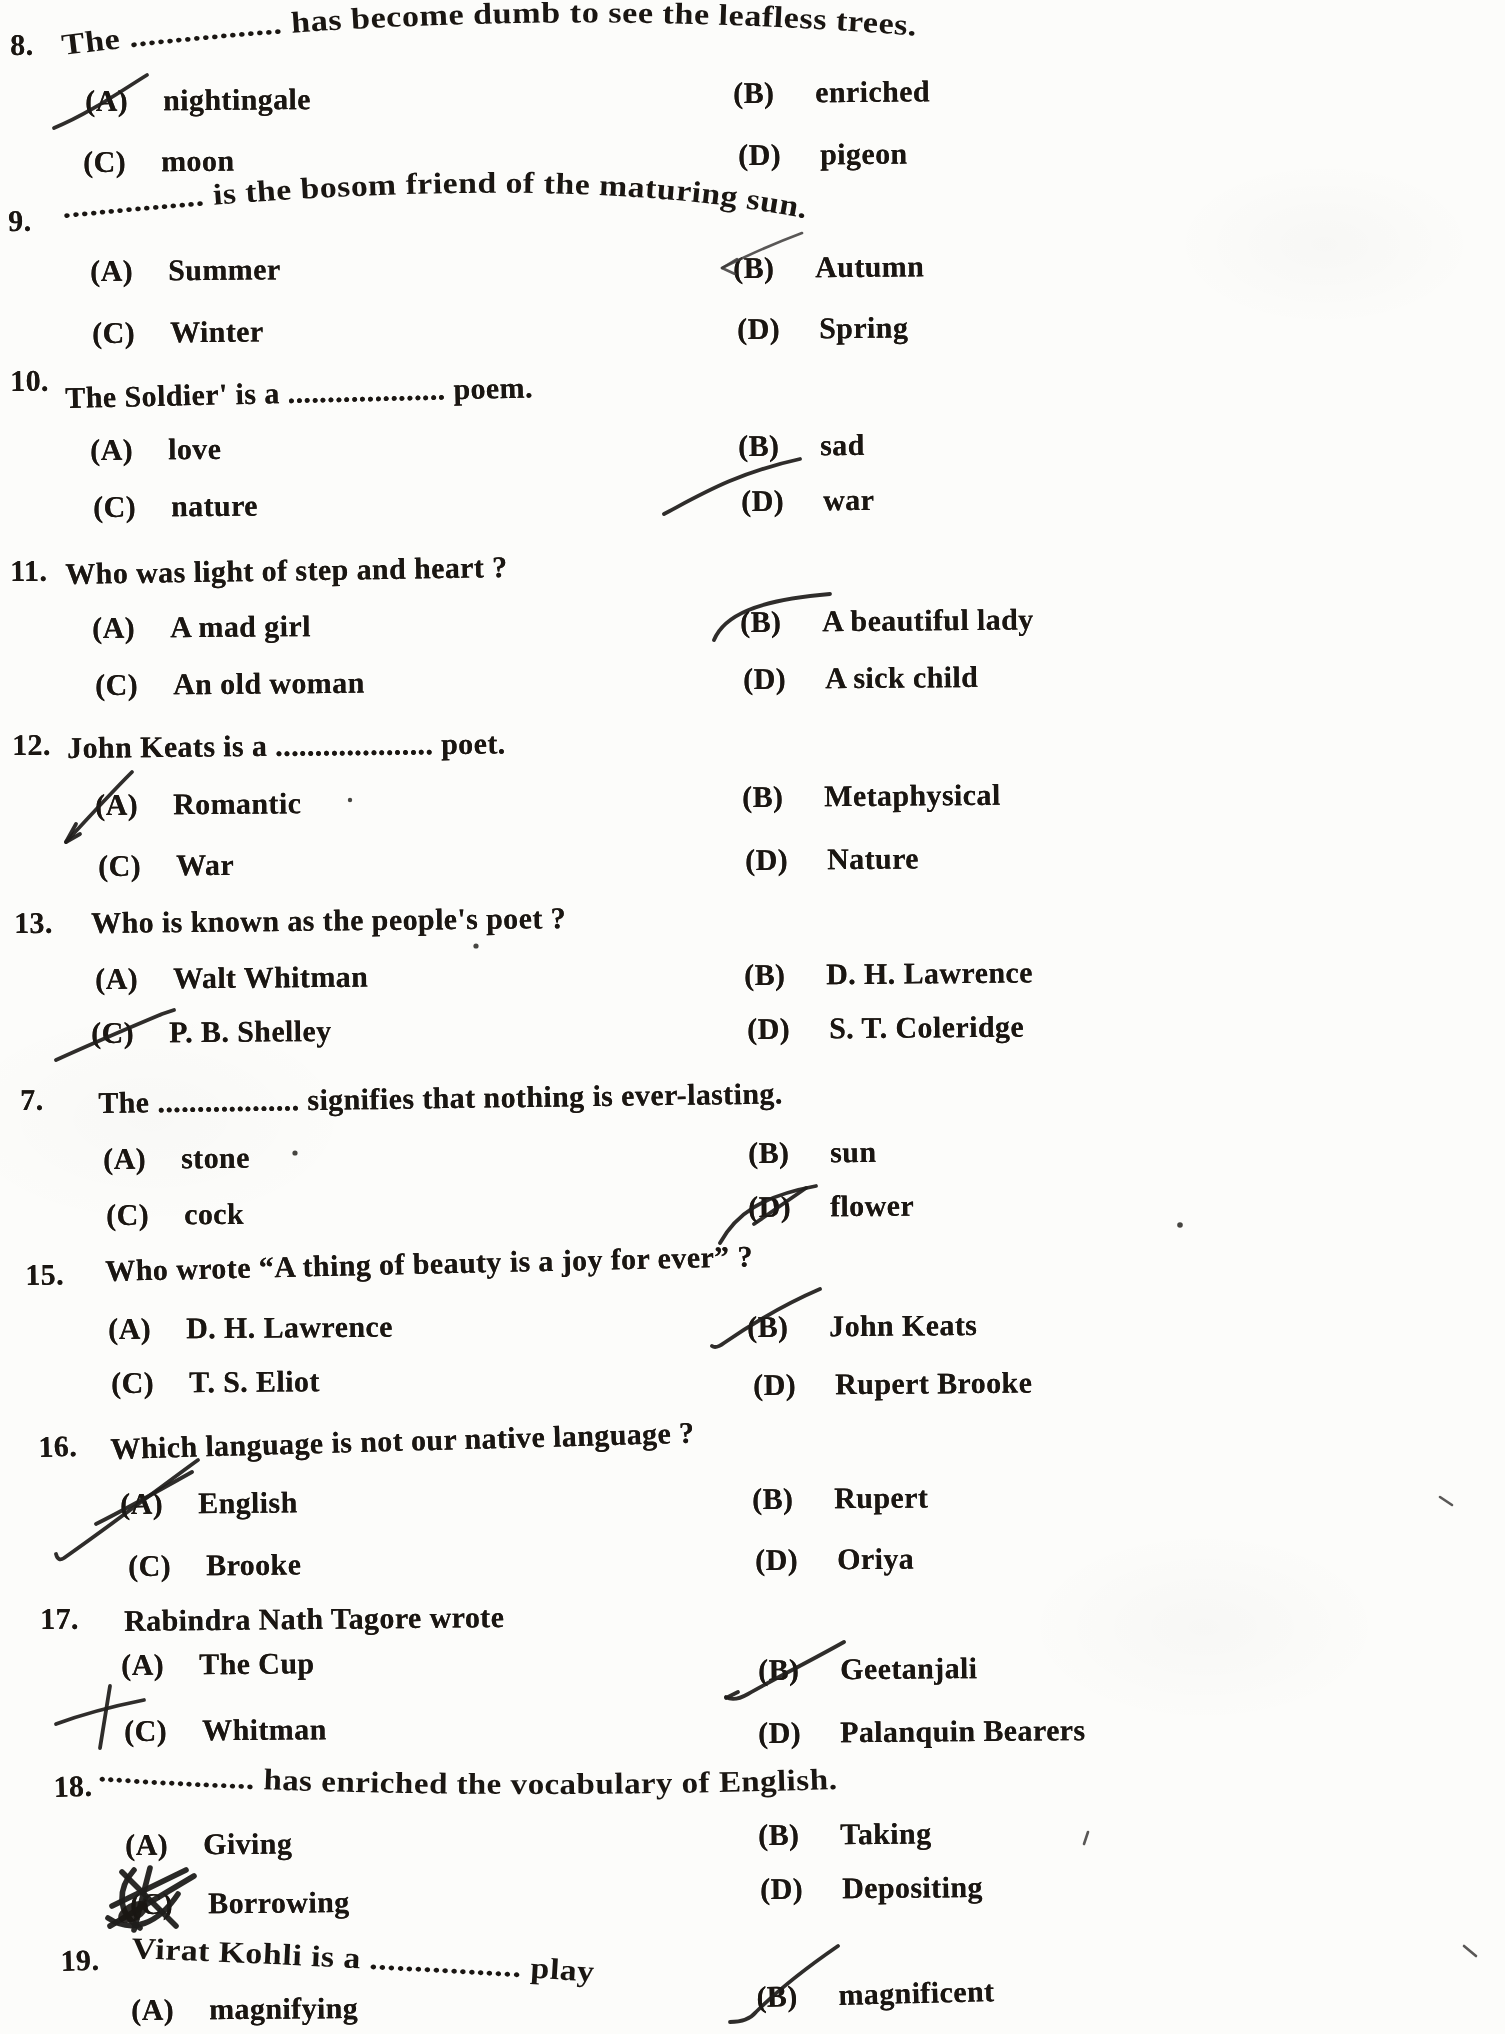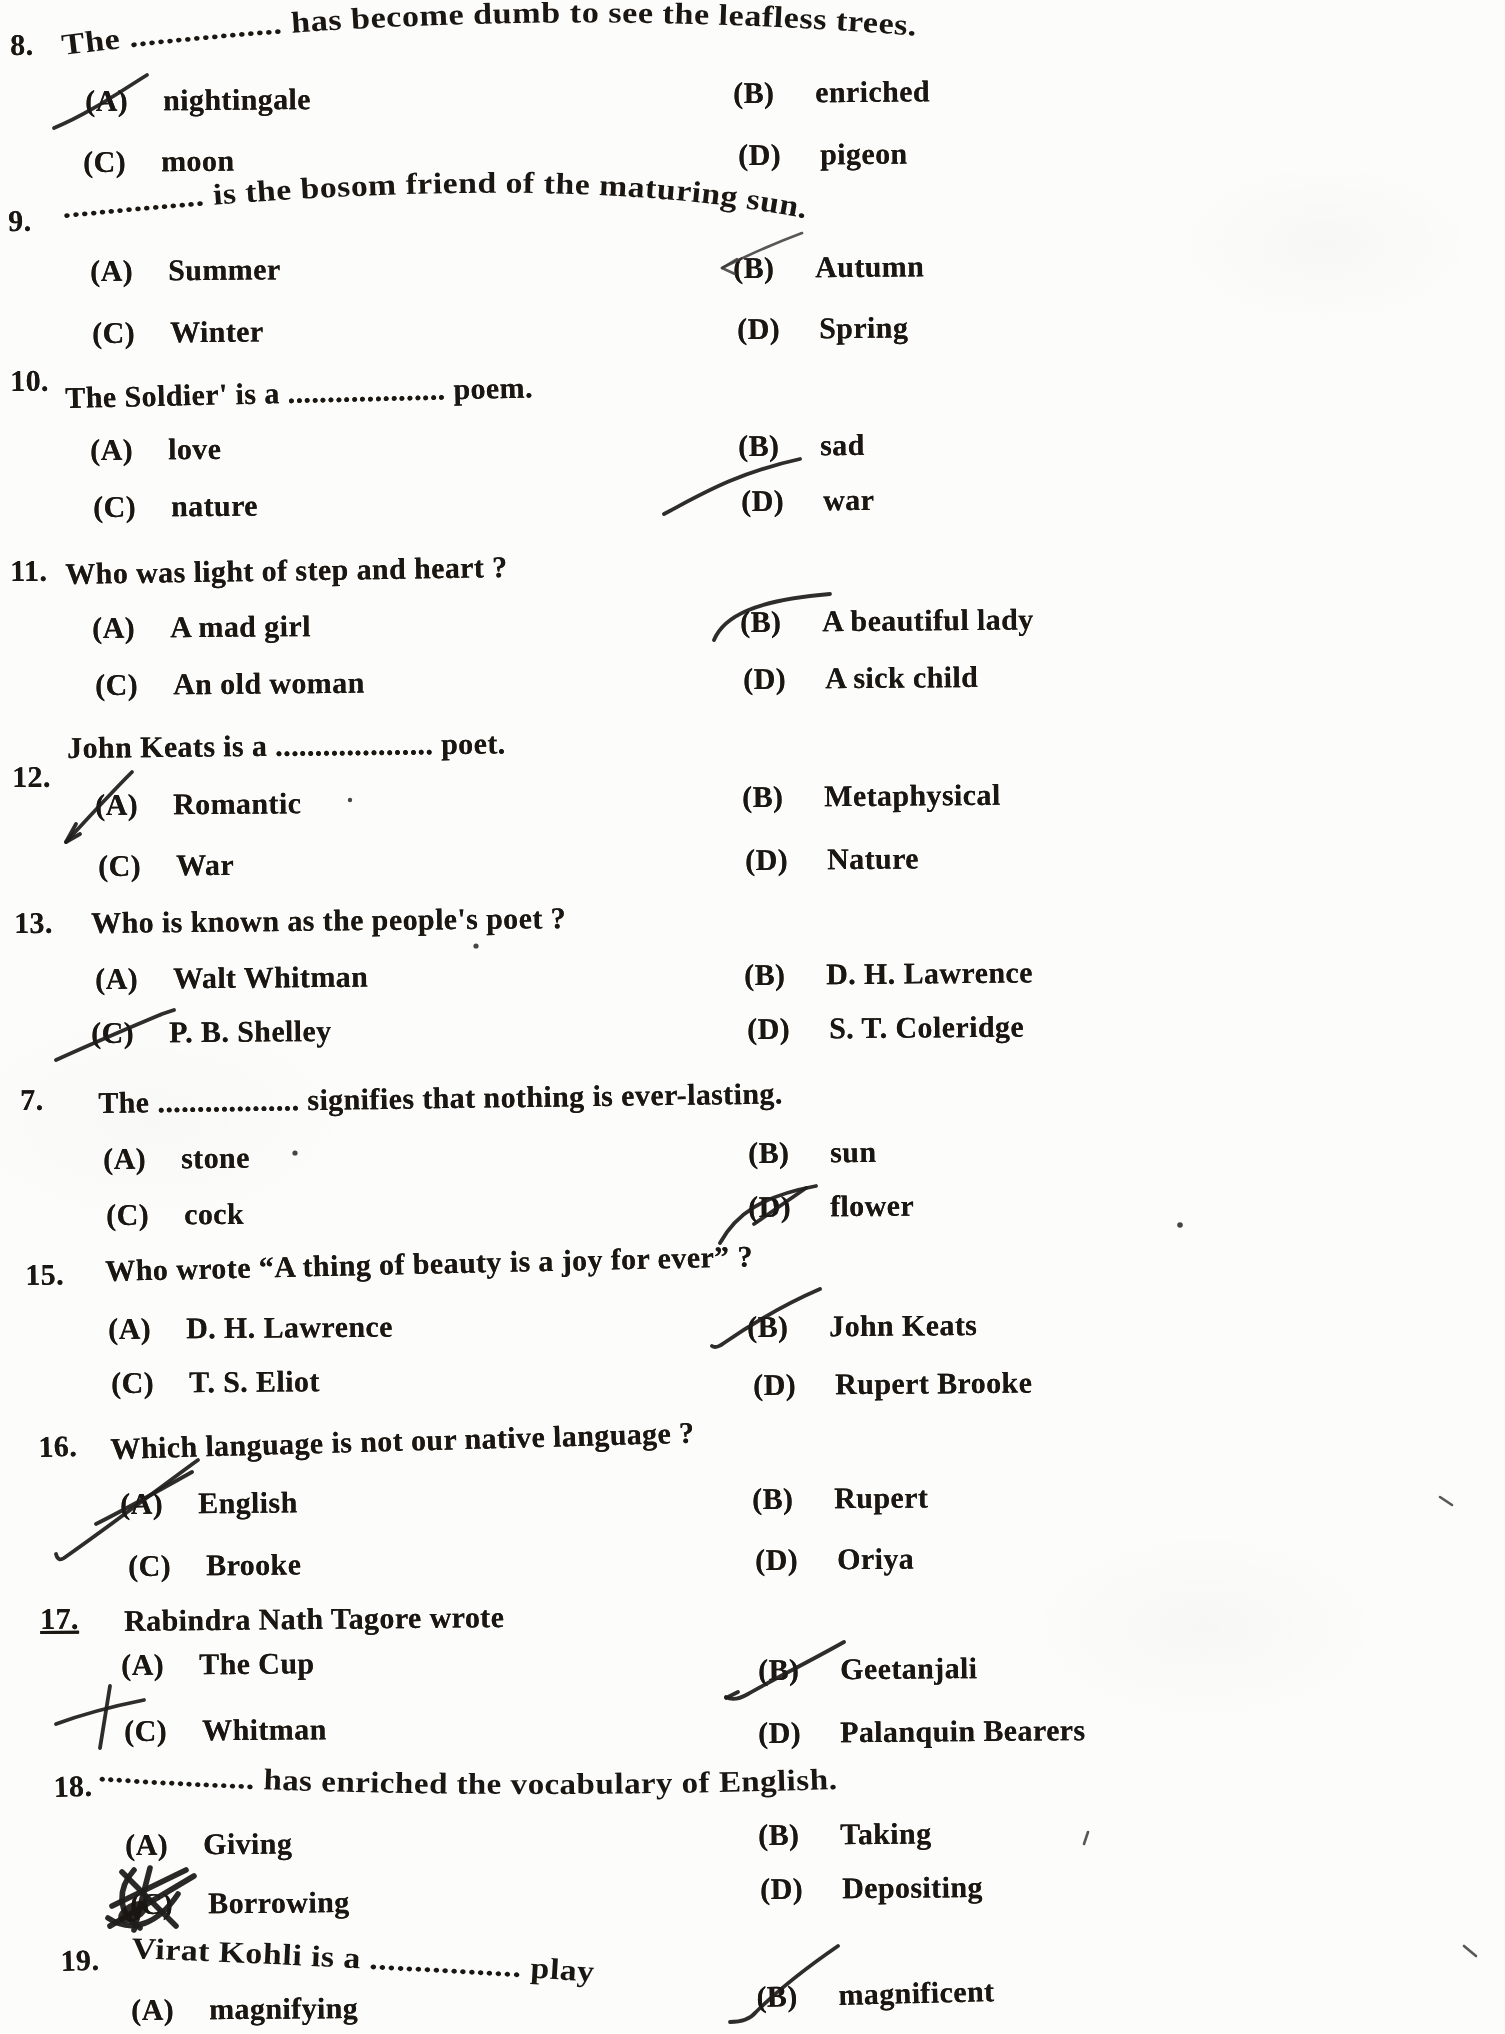--- a/index.html
+++ b/index.html
@@ -76,21 +76,21 @@
       <div class="opt" style="left: 130px; top: 1887px; transform: rotate(-0.5deg);">
         <span class="olabel">(C)</span>
         <span class="otext">Borrowing</span>
       </div>
       <div class="opt rcol" style="left: 760px; top: 1872px; transform: rotate(-0.5deg);">
         <span class="olabel">(D)</span>
         <span class="otext">Depositing</span>
       </div>
     </div>
     <div class="q">
-      <div class="qnum" style="left: 40px; top: 1602px; transform: rotate(-0.5deg); text-decoration: underline;">17.</div>
+      <div class="qnum" style="left: 40px; top: 1602px; transform: rotate(-0.5deg);">17.</div>
       <div class="qtext" style="left: 124px; top: 1604px; transform: rotate(-0.6deg);">Rabindra Nath Tagore wrote</div>
       <div class="opt" style="left: 121px; top: 1648px; transform: rotate(-0.5deg);">
         <span class="olabel">(A)</span>
         <span class="otext">The Cup</span>
       </div>
       <div class="opt rcol" style="left: 758px; top: 1653px; transform: rotate(-0.5deg);">
         <span class="olabel">(B)</span>
         <span class="otext">Geetanjali</span>
       </div>
       <div class="opt" style="left: 124px; top: 1714px; transform: rotate(-0.5deg);">
@@ -176,21 +176,21 @@
       <div class="opt" style="left: 91px; top: 1016px; transform: rotate(-0.5deg);">
         <span class="olabel">(C)</span>
         <span class="otext">P. B. Shelley</span>
       </div>
       <div class="opt rcol" style="left: 747px; top: 1012px; transform: rotate(-0.5deg);">
         <span class="olabel">(D)</span>
         <span class="otext">S. T. Coleridge</span>
       </div>
     </div>
     <div class="q">
-      <div class="qnum" style="left: 12px; top: 728px; transform: rotate(-0.3deg); margin-top: 32px;">12.</div>
+      <div class="qnum" style="left: 12px; top: 728px; transform: rotate(-0.3deg);">12.</div>
       <div class="qtext" style="left: 67px; top: 731px; transform: rotate(-0.6deg);">John Keats is a .................... poet.</div>
       <div class="opt" style="left: 95px; top: 788px; transform: rotate(-0.5deg);">
         <span class="olabel">(A)</span>
         <span class="otext">Romantic</span>
       </div>
       <div class="opt rcol" style="left: 742px; top: 780px; transform: rotate(-0.5deg);">
         <span class="olabel">(B)</span>
         <span class="otext">Metaphysical</span>
       </div>
       <div class="opt" style="left: 98px; top: 849px; transform: rotate(-0.5deg);">

